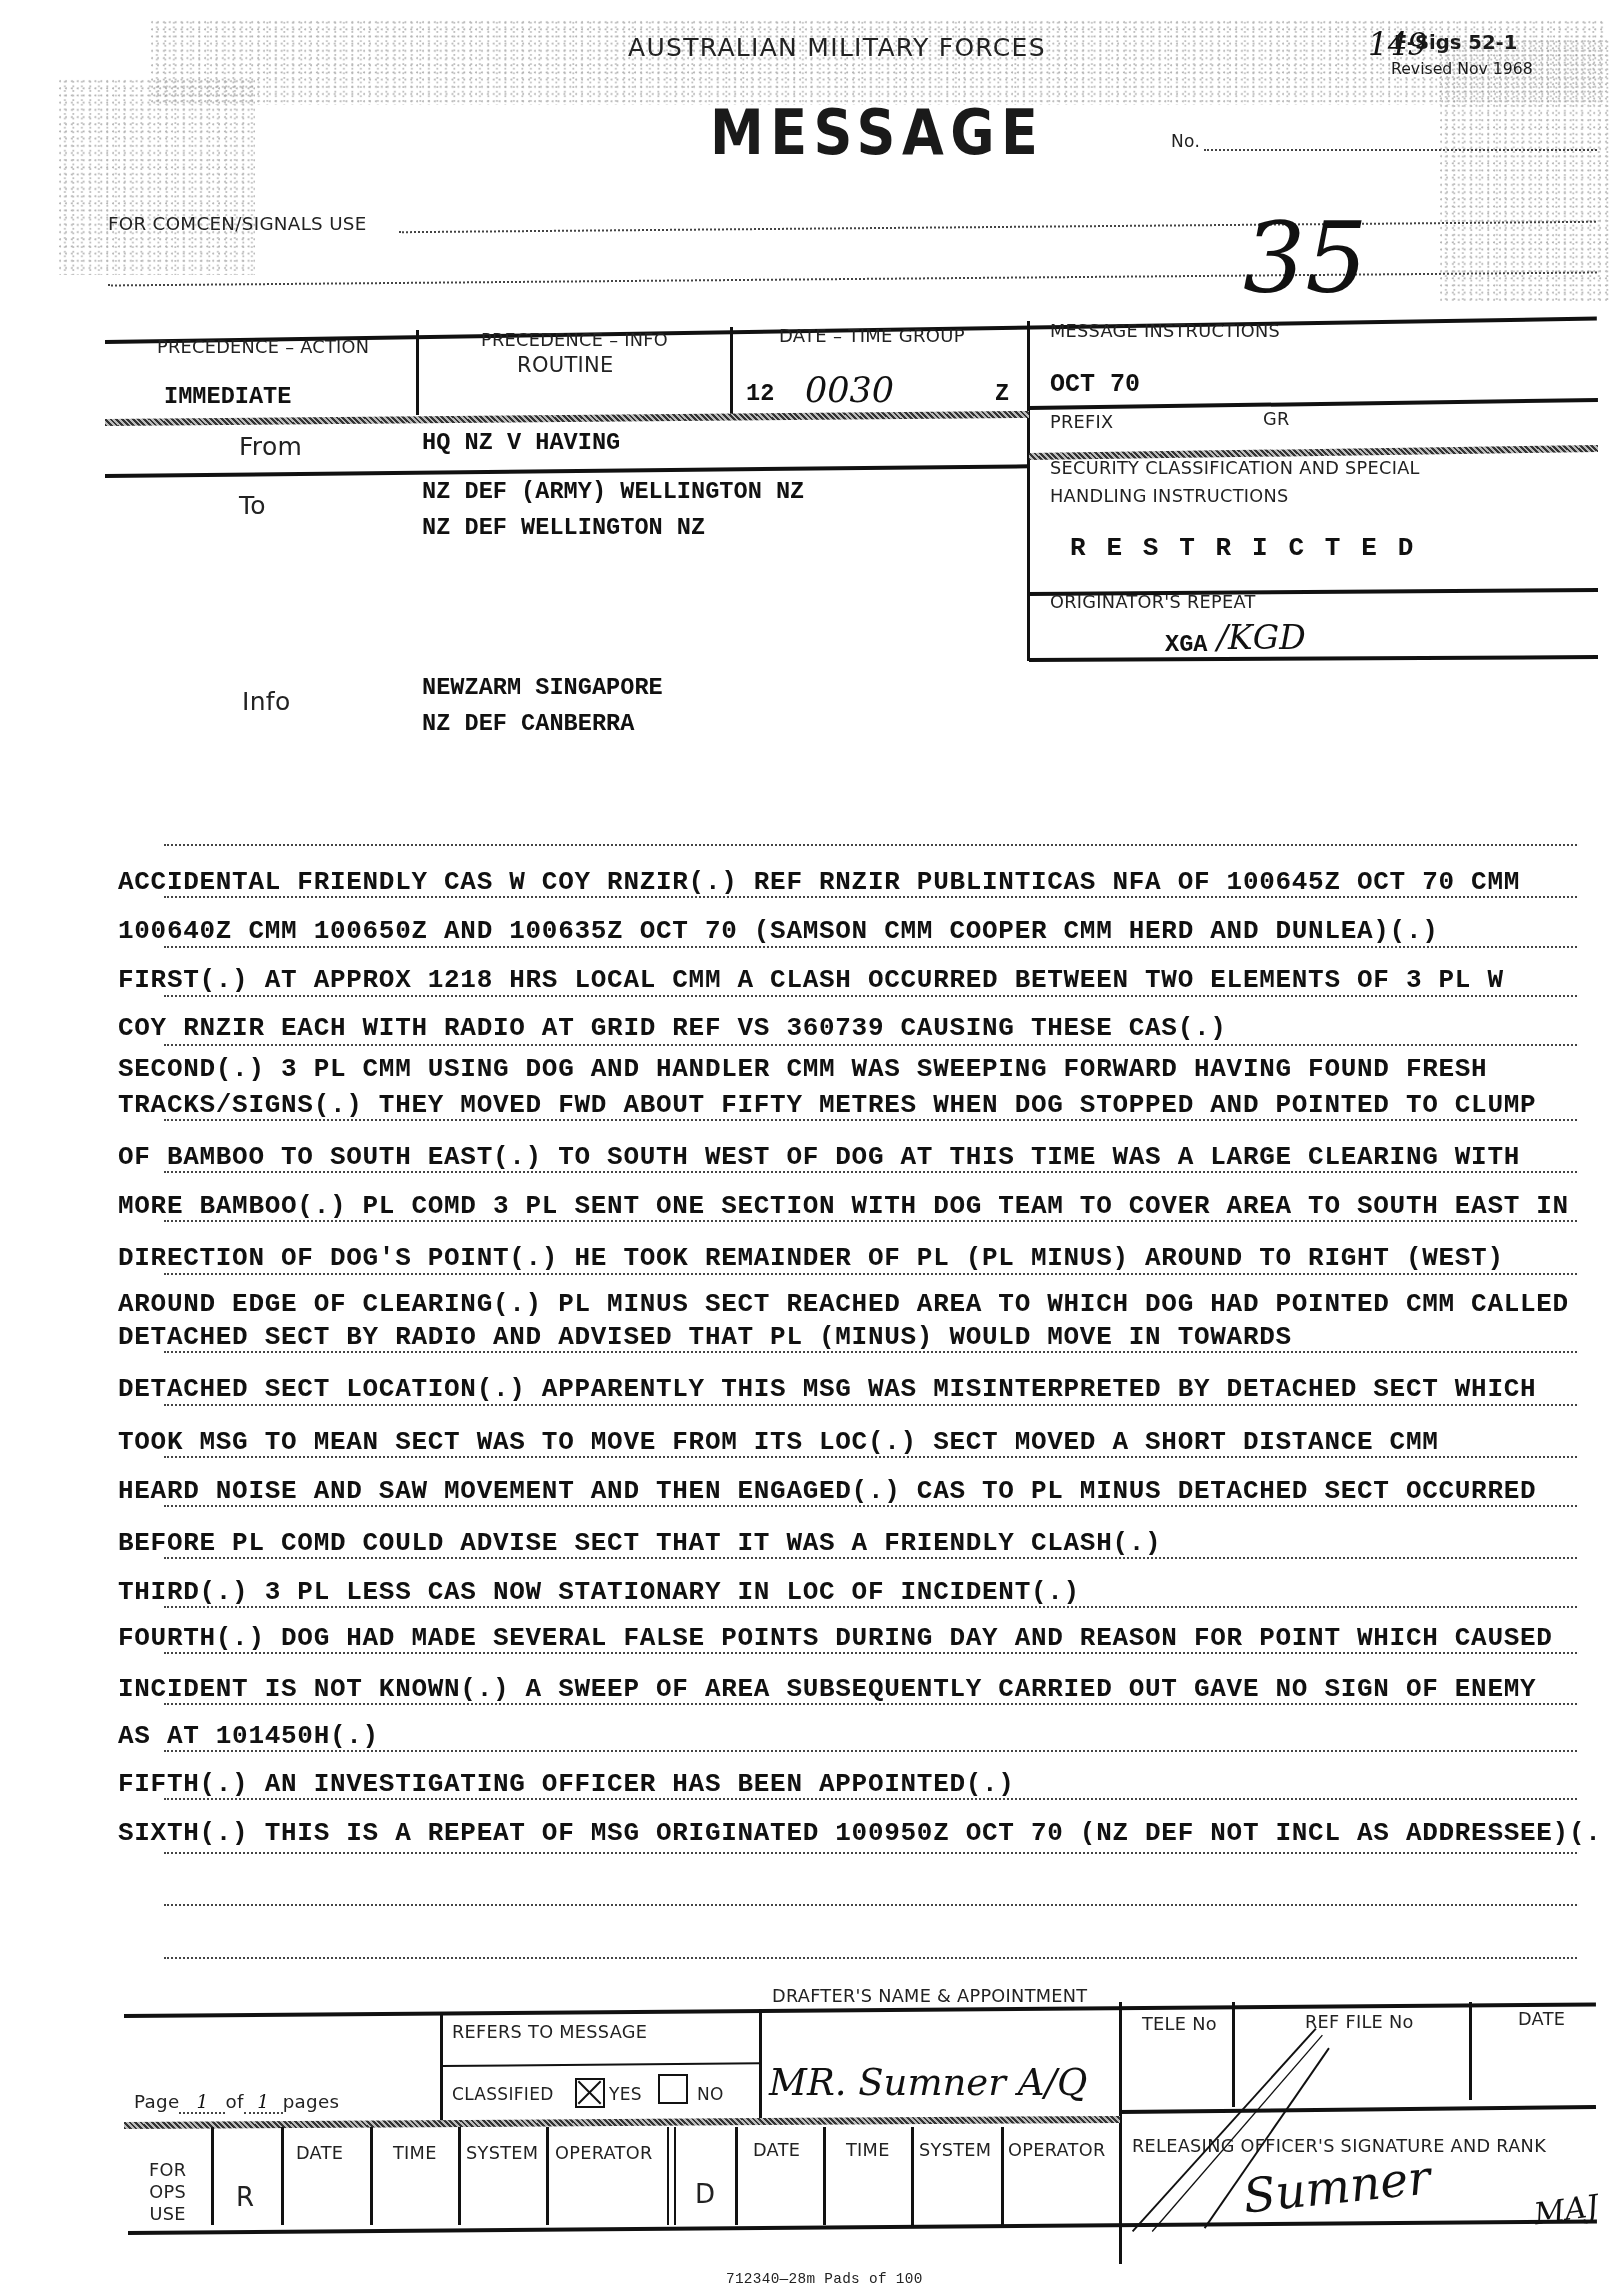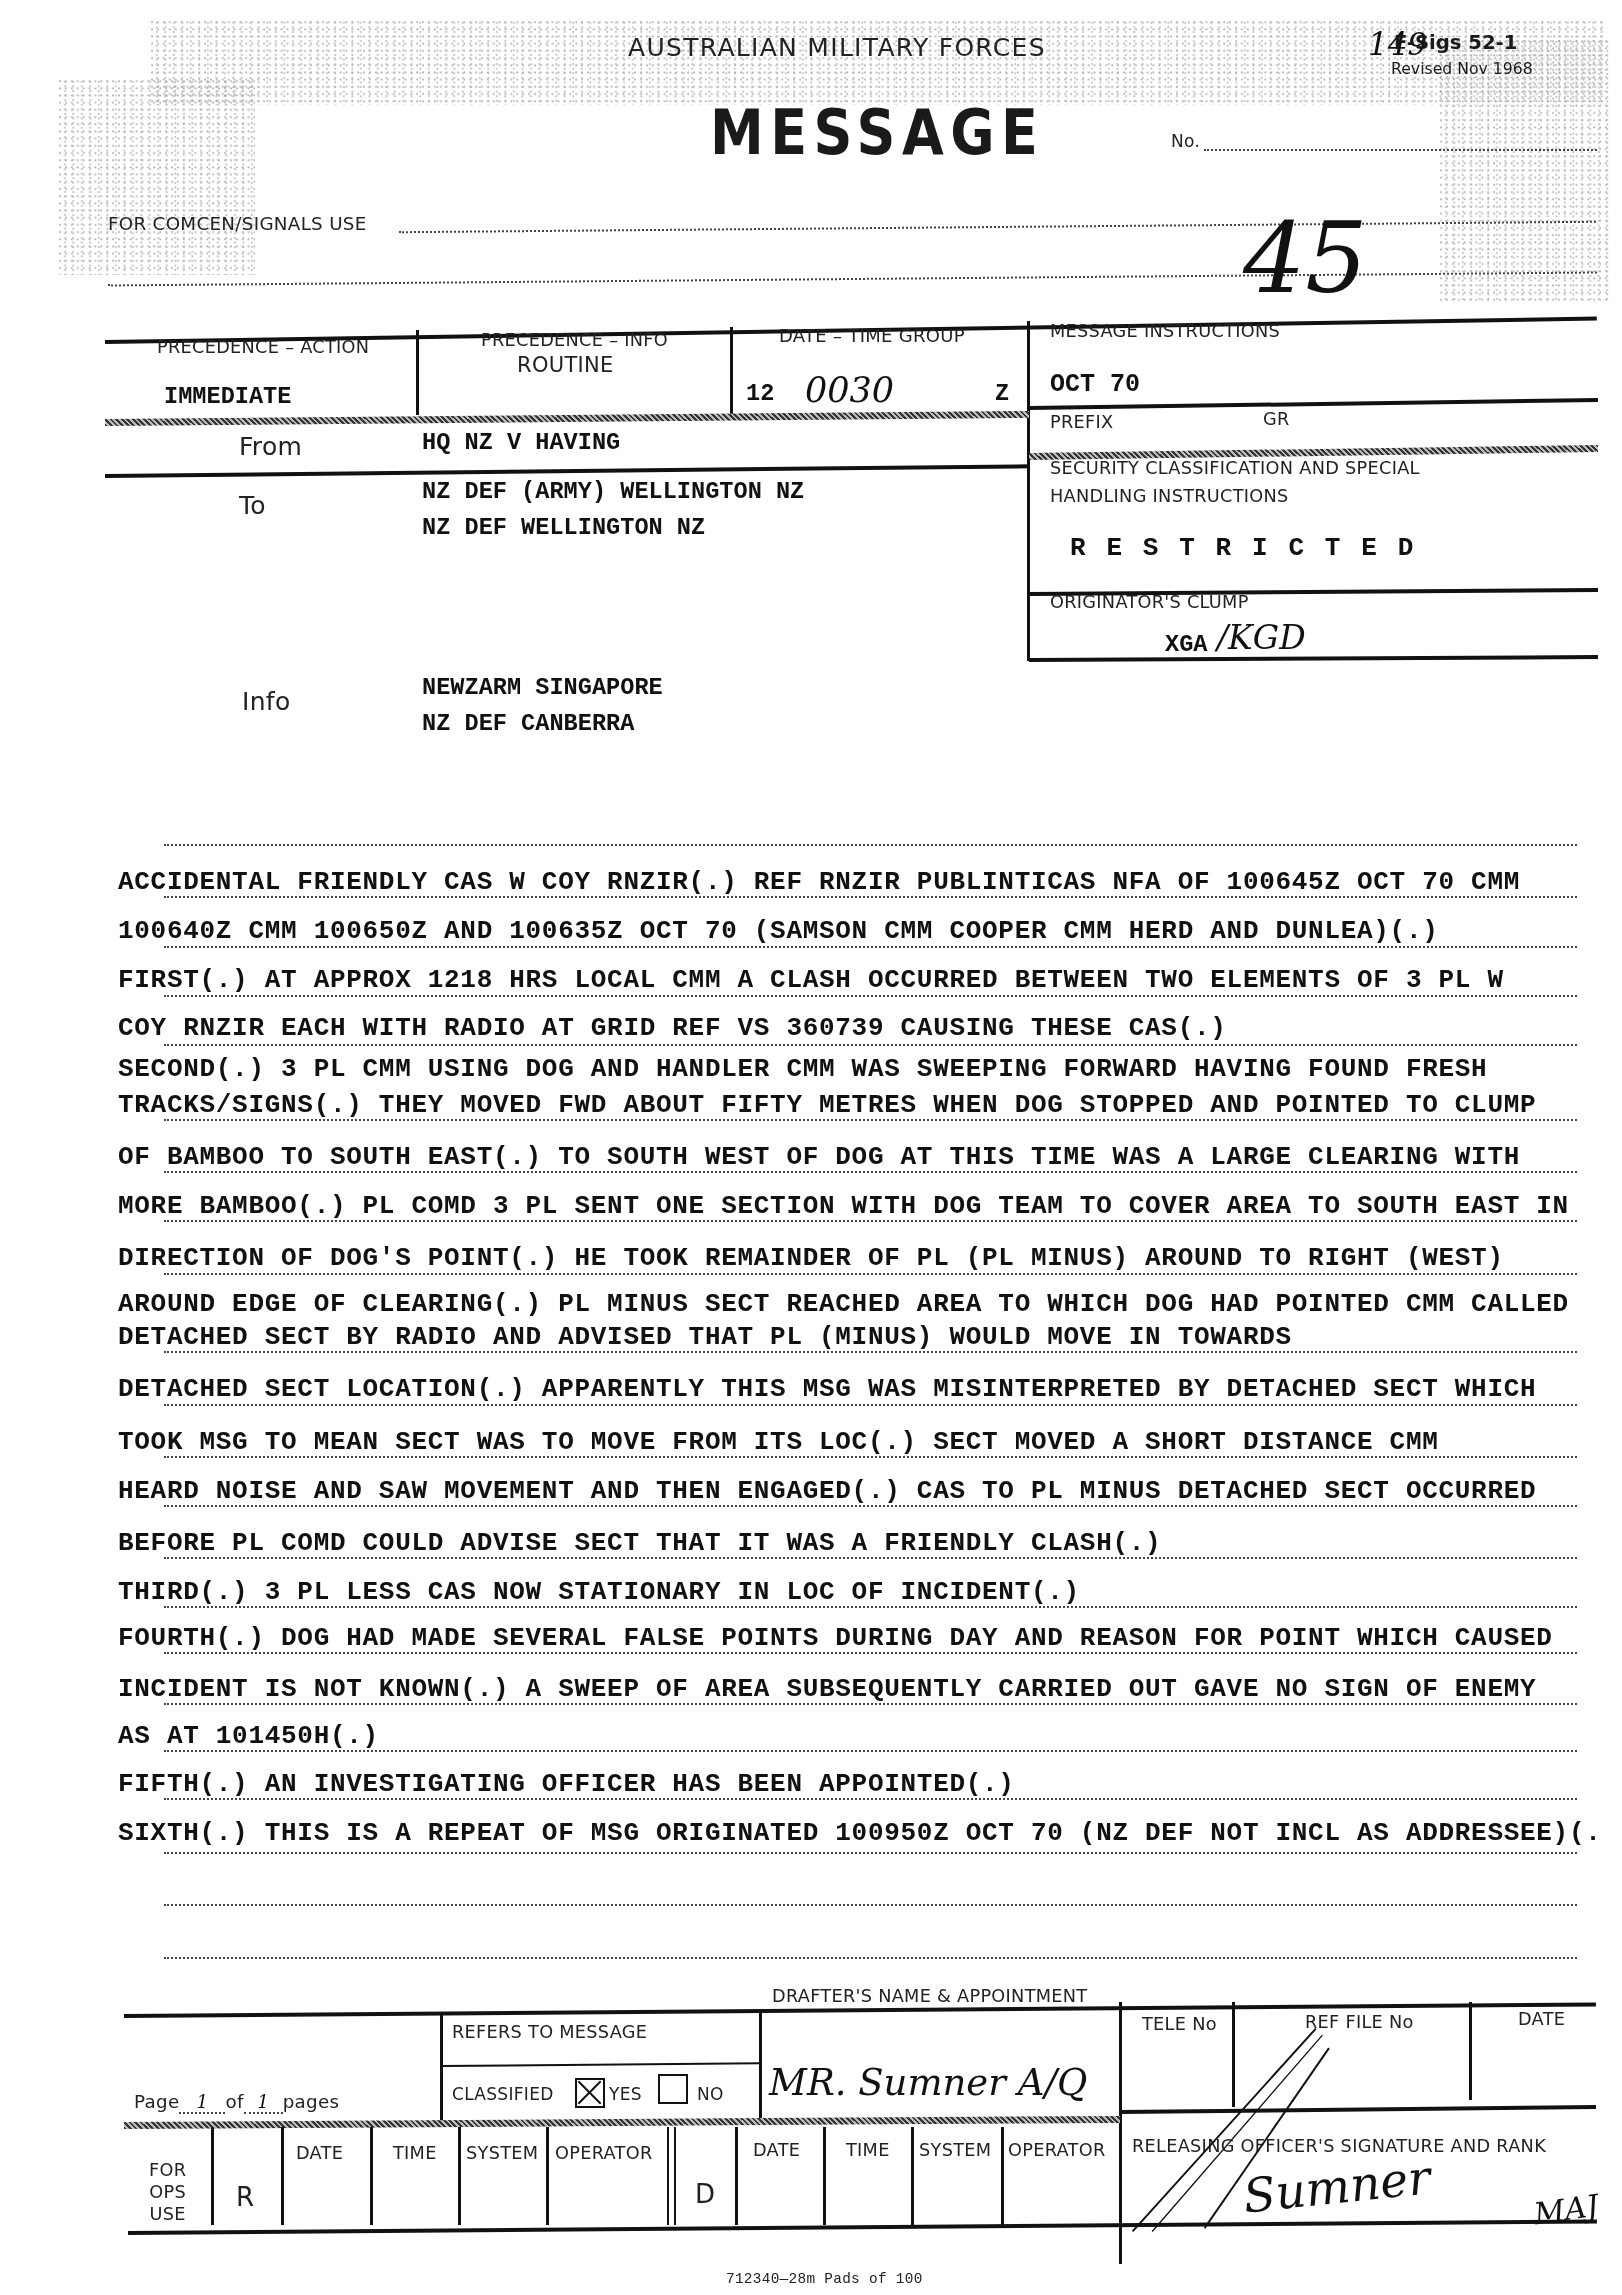--- a/index.html
+++ b/index.html
@@ -34,21 +34,21 @@
 <div class="abs hand" style="left:1368px;top:26px;font-size:31px;">149</div>
 <div class="abs" style="left:1394px;top:31px;font-size:19.6px;font-weight:bold;font-family:'DejaVu Sans',sans-serif;">F-Sigs 52-1</div>
 <div class="abs" style="left:1391px;top:59px;font-size:15.7px;font-family:'DejaVu Sans',sans-serif;">Revised Nov 1968</div>
 
 <div class="abs form-label" style="left:1171px;top:131px;font-size:17px;">No.</div>
 <div class="dotted" style="left:1204px;top:149px;width:393px;"></div>
 
 <div class="abs form-label" style="left:108px;top:213px;font-size:18.3px;">FOR COMCEN/SIGNALS USE</div>
 <div class="dotted" style="left:399px;top:226px;width:1197px;transform:rotate(-0.5deg);"></div>
 <div class="dotted" style="left:108px;top:278px;width:1489px;transform:rotate(-0.5deg);"></div>
-<div class="abs hand" style="left:1243px;top:209px;font-size:98px;line-height:1;">45</div>
+<div class="abs hand" style="left:1243px;top:209px;font-size:98px;line-height:1;">35</div>
 
 <div class="hline" style="left:105px;top:340px;width:1492px;transform:rotate(-0.9deg);transform-origin:left;"></div>
 <div class="vline" style="left:416px;top:330px;height:85px;"></div>
 <div class="vline" style="left:730px;top:327px;height:88px;"></div>
 <div class="vline" style="left:1027px;top:321px;height:340px;"></div>
 
 <div class="abs form-label" style="left:157px;top:337px;font-size:17.7px;">PRECEDENCE – ACTION</div>
 <div class="abs type" style="left:164px;top:383px;font-size:23.6px;">IMMEDIATE</div>
 
 <div class="abs form-label" style="left:481px;top:330px;font-size:17.7px;">PRECEDENCE – INFO</div>
@@ -75,21 +75,21 @@
 
 <div class="abs form-label" style="left:239px;top:491px;font-size:25px;">To</div>
 <div class="abs type" style="left:422px;top:478px;font-size:23.6px;">NZ DEF (ARMY) WELLINGTON NZ</div>
 <div class="abs type" style="left:422px;top:514px;font-size:23.6px;">NZ DEF WELLINGTON NZ</div>
 
 <div class="abs form-label" style="left:1050px;top:458px;font-size:17.7px;">SECURITY CLASSIFICATION AND SPECIAL</div>
 <div class="abs form-label" style="left:1050px;top:486px;font-size:17.7px;">HANDLING INSTRUCTIONS</div>
 <div class="abs type" style="left:1057px;top:533px;font-size:26px;letter-spacing:2.6px;margin-left:13px;">R E S T R I C T E D</div>
 <div class="hline" style="left:1029px;top:592px;width:569px;transform:rotate(-0.4deg);transform-origin:left;"></div>
 
-<div class="abs form-label" style="left:1050px;top:592px;font-size:17.7px;">ORIGINATOR'S CLUMP</div>
+<div class="abs form-label" style="left:1050px;top:592px;font-size:17.7px;">ORIGINATOR'S REPEAT</div>
 <div class="abs type" style="left:1165px;top:631px;font-size:23.6px;">XGA</div>
 <div class="abs hand" style="left:1217px;top:618px;font-size:33px;">/KGD</div>
 <div class="hline" style="left:1029px;top:658px;width:569px;transform:rotate(-0.3deg);transform-origin:left;"></div>
 
 <div class="abs form-label" style="left:242px;top:687px;font-size:25px;">Info</div>
 <div class="abs type" style="left:422px;top:674px;font-size:23.6px;">NEWZARM SINGAPORE</div>
 <div class="abs type" style="left:422px;top:710px;font-size:23.6px;">NZ DEF CANBERRA</div>
 
 <div>
   <div class="rule" style="top:844px;"></div>

